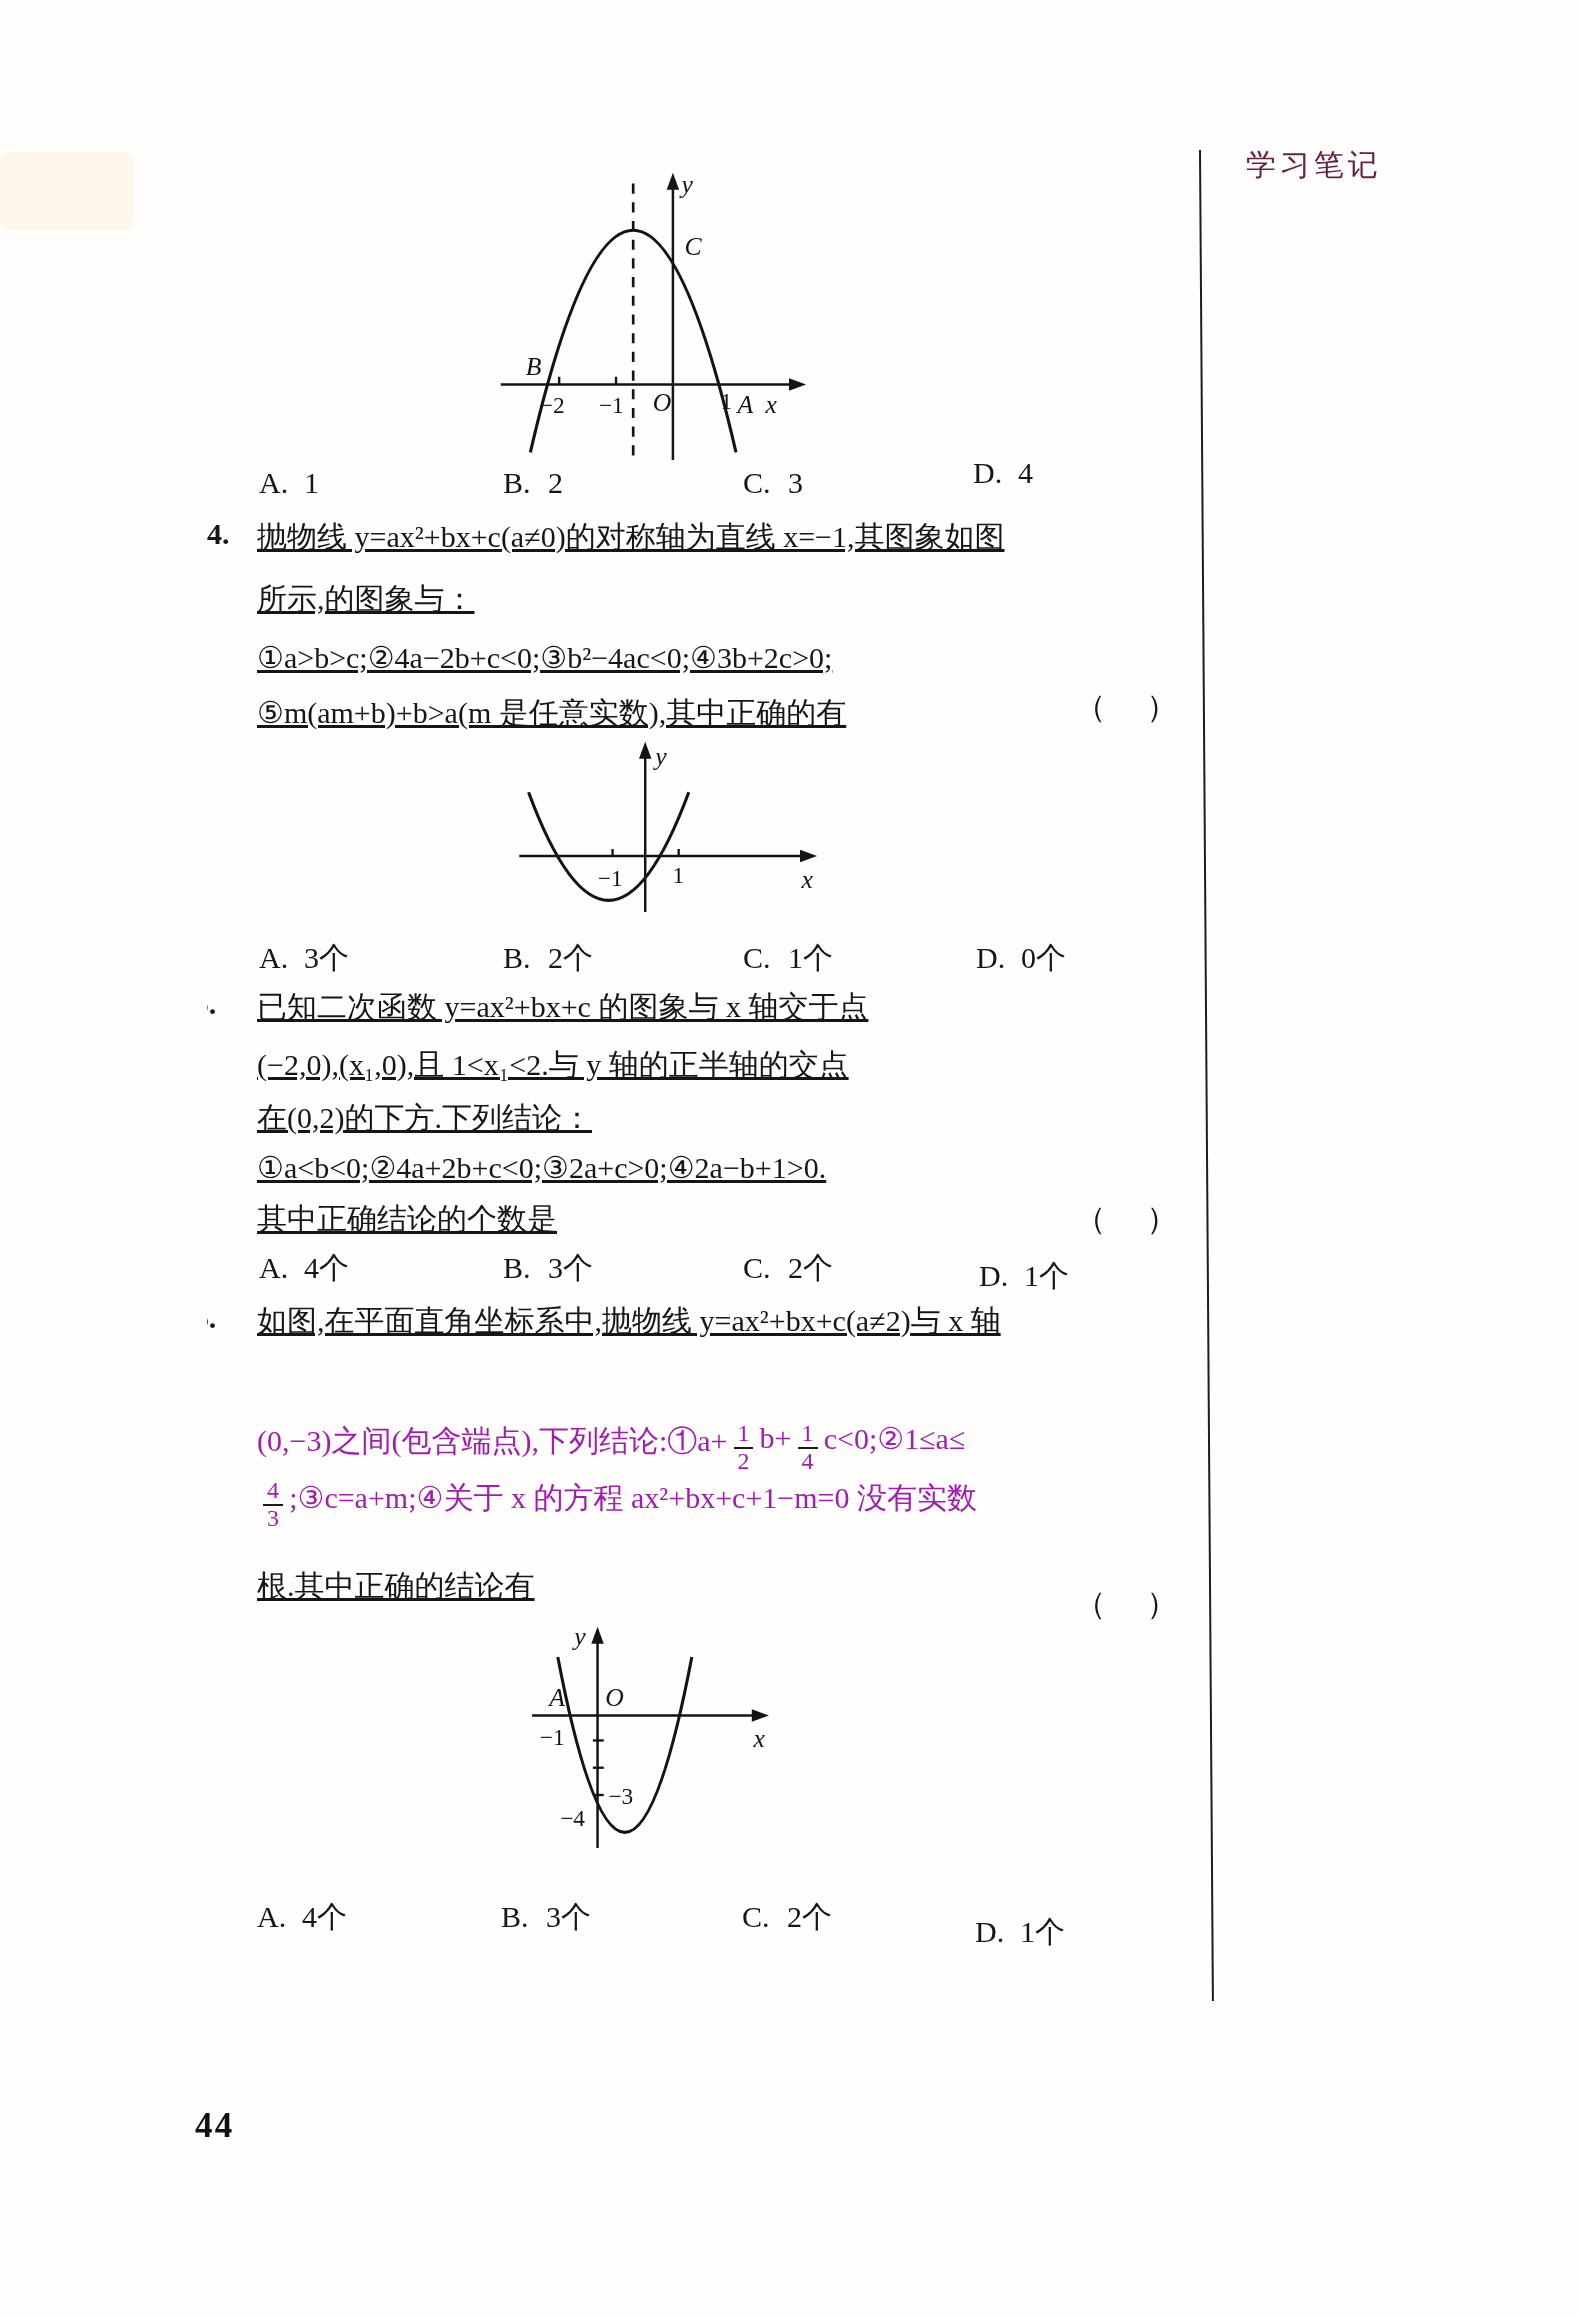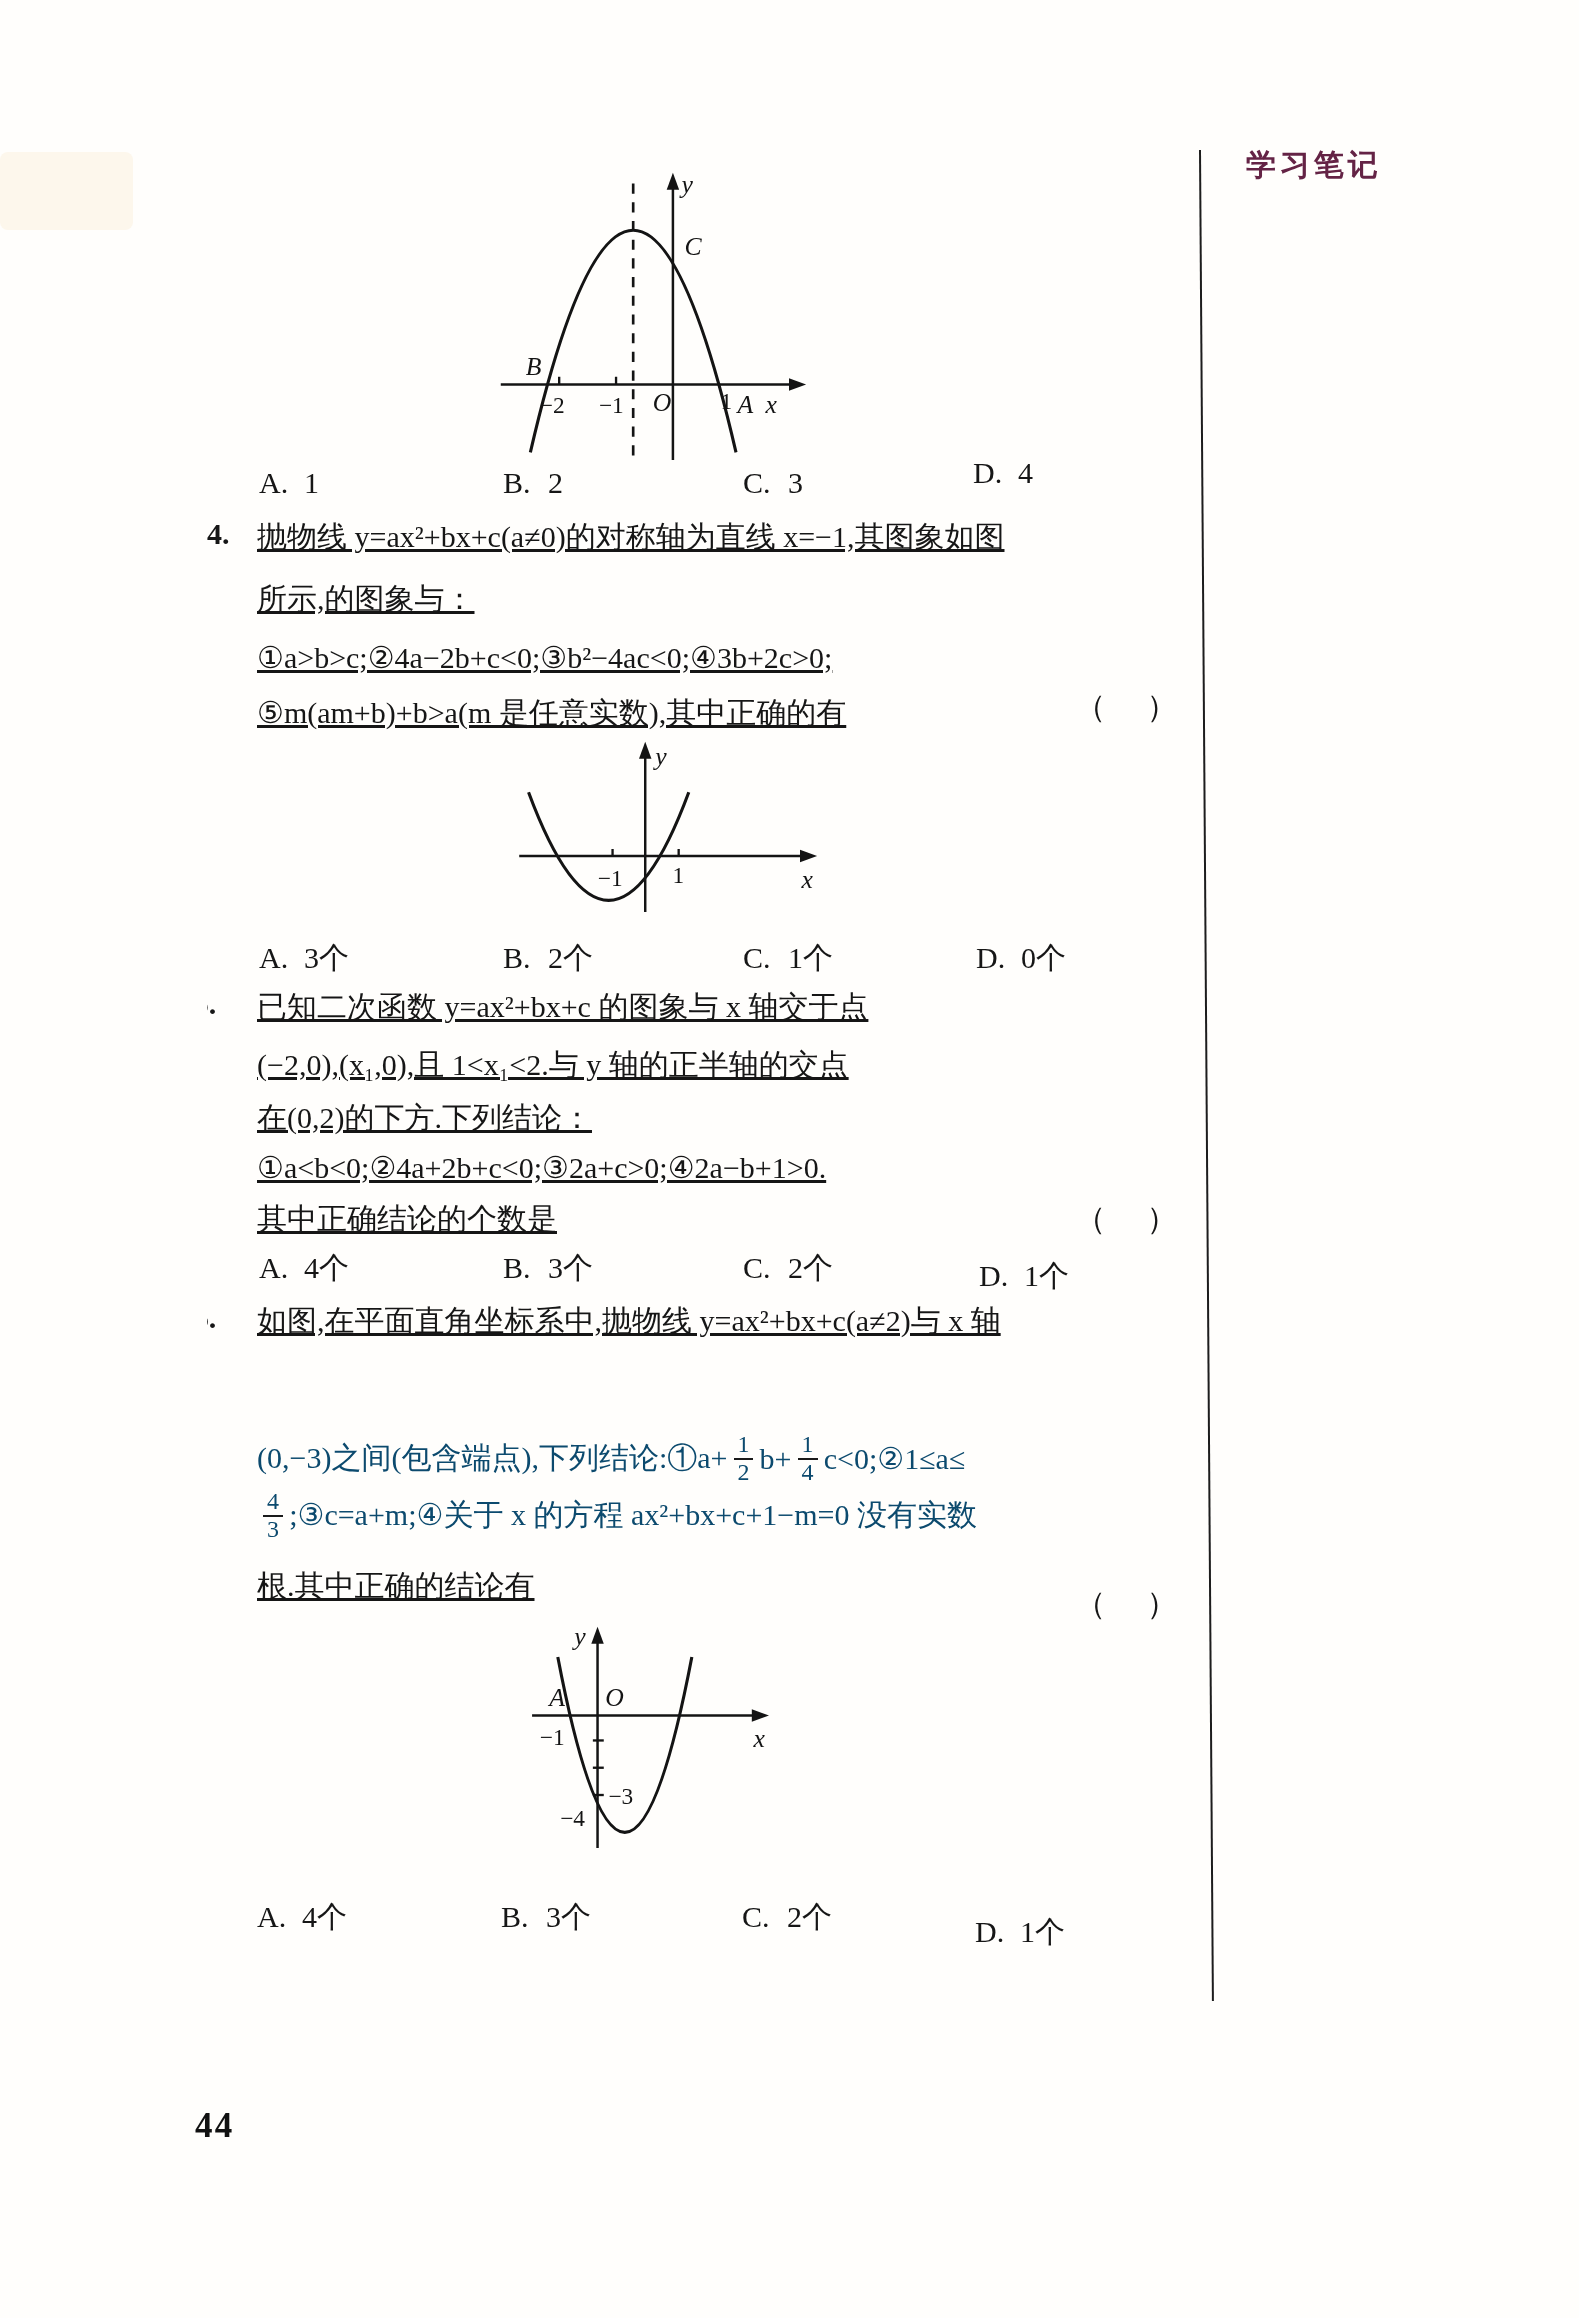--- a/index.html
+++ b/index.html
@@ -12,26 +12,26 @@
     overflow:hidden;
   }
   .smudge{position:absolute;left:0;top:152px;width:133px;height:78px;background:#fdf7ec;border-radius:7.8px;}
   .t{position:absolute;font-size:30px;line-height:39px;white-space:nowrap;color:#161616;text-decoration:underline;}
   .qnum{position:absolute;font-size:30px;font-weight:700;color:#161616;}
   .qnum-clip{position:absolute;width:30px;height:41px;overflow:hidden;}
   .qnum-clip span{display:inline-block;font-size:30px;font-weight:700;transform:translateX(-13.3px);}
   .opt{position:absolute;font-size:30px;white-space:nowrap;color:#161616;}
   .opt .lab{display:inline-block;min-width:45px;}
   .brk{position:absolute;font-size:31px;color:#161616;letter-spacing:4.7px;white-space:nowrap;}
-  .flexline{position:absolute;display:flex;align-items:center;font-size:30px;white-space:nowrap;color:#0c4a6e;}
+  .flexline{position:absolute;display:flex;align-items:flex-start;font-size:30px;white-space:nowrap;color:#a21caf;}
   .frac{display:inline-flex;flex-direction:column;align-items:center;font-size:24px;line-height:1.08;margin:0 6.2px;}
   .frac .den{border-top:2.3px solid #1a1a1a;padding:0 3.9px;}
   .frac .num{padding:0 3.9px;}
   .divider{position:absolute;left:1199px;top:150px;width:2.3px;height:1851px;background:#1d1d1d;transform:rotate(-0.4deg);transform-origin:top center;}
-  .sidenote{position:absolute;left:1246px;top:145px;font-size:30px;font-weight:700;letter-spacing:3.9px;color:#642345;white-space:nowrap;}
+  .sidenote{position:absolute;left:1246px;top:145px;font-size:30px;font-weight:400;letter-spacing:3.9px;color:#642345;white-space:nowrap;}
   .pagenum{position:absolute;left:195px;top:2106px;font-size:35px;font-weight:700;letter-spacing:2.3px;color:#111;}
   svg{position:absolute;overflow:visible;}
   .glab{font-family:"Liberation Serif","DejaVu Serif",serif;font-style:italic;font-size:33px;fill:#141414;}
   .gnum{font-family:"Liberation Serif","DejaVu Serif",serif;font-style:normal;font-size:30px;fill:#141414;}
 </style>
 </head>
 <body>
 
 <div class="page">
 

